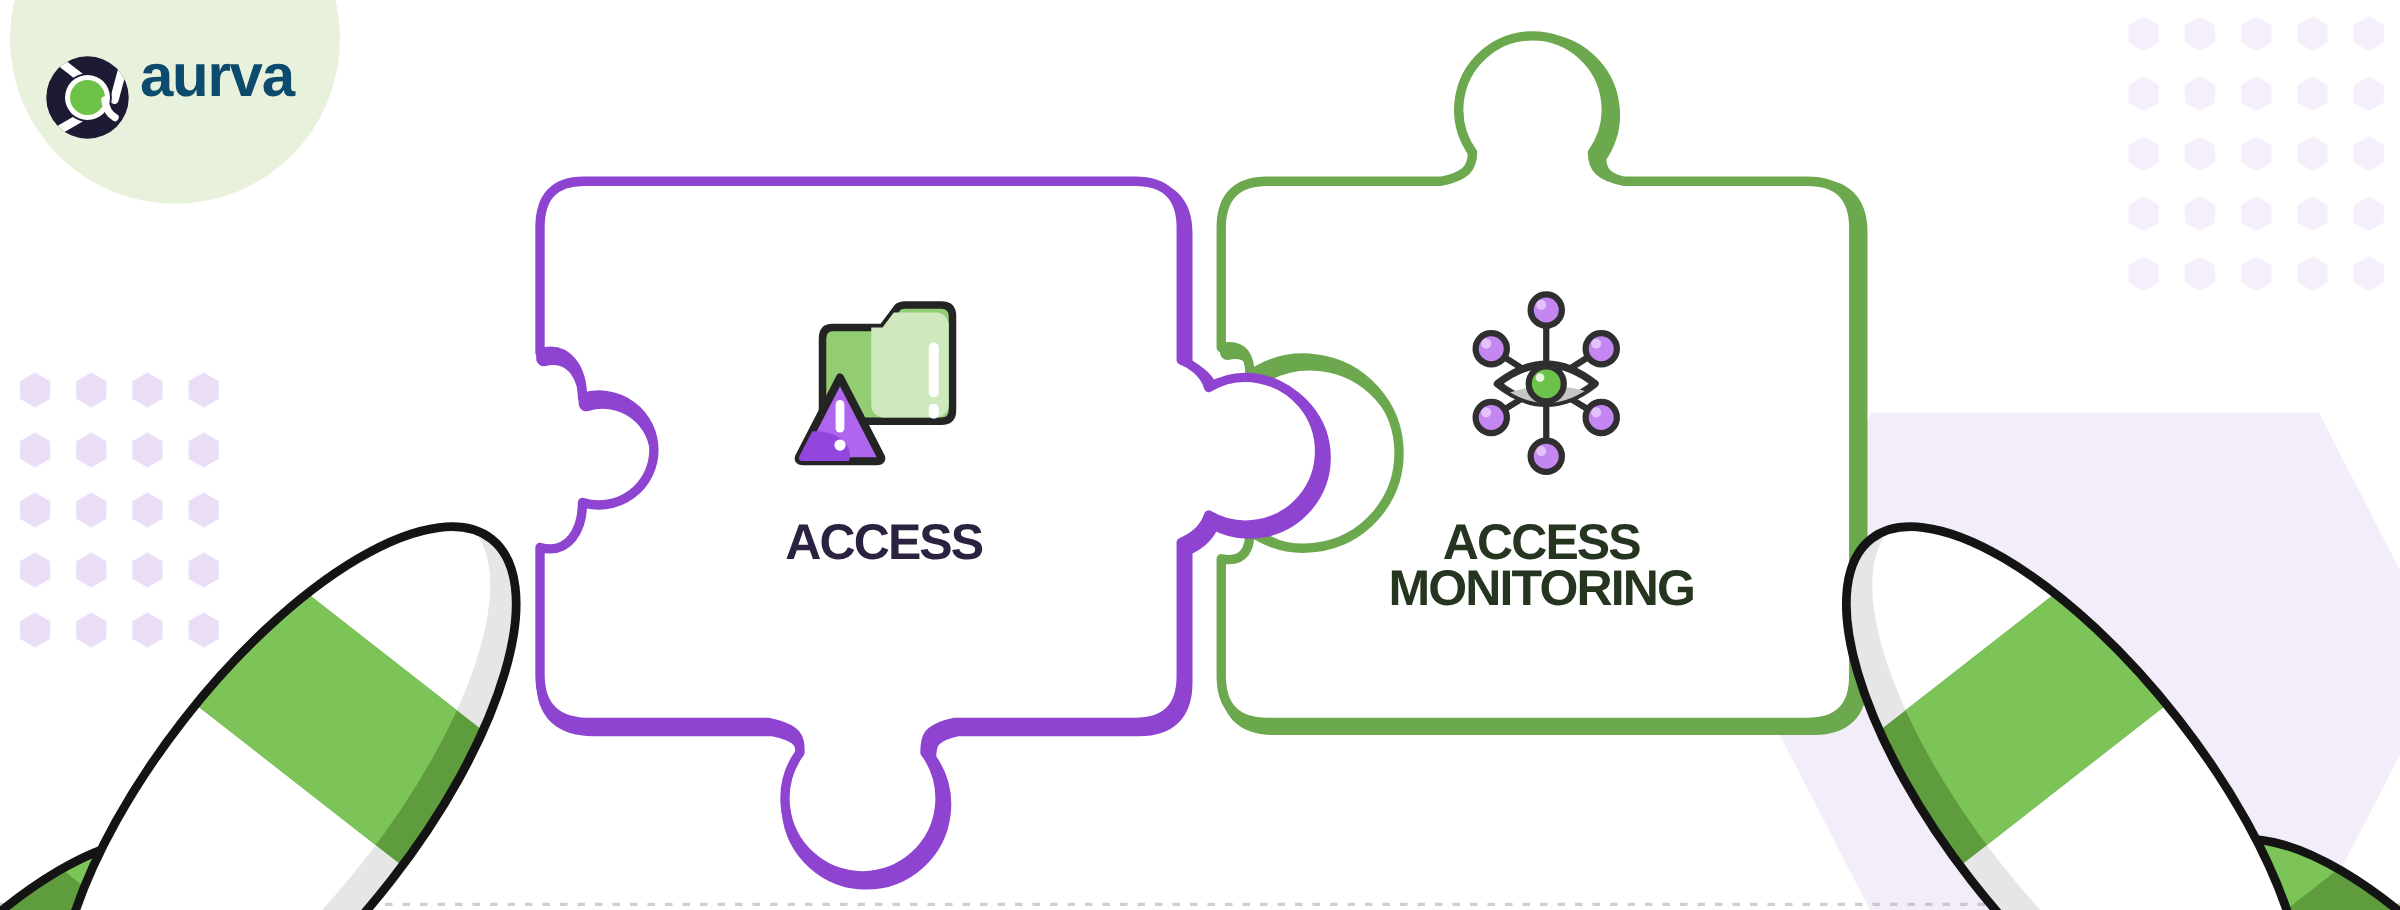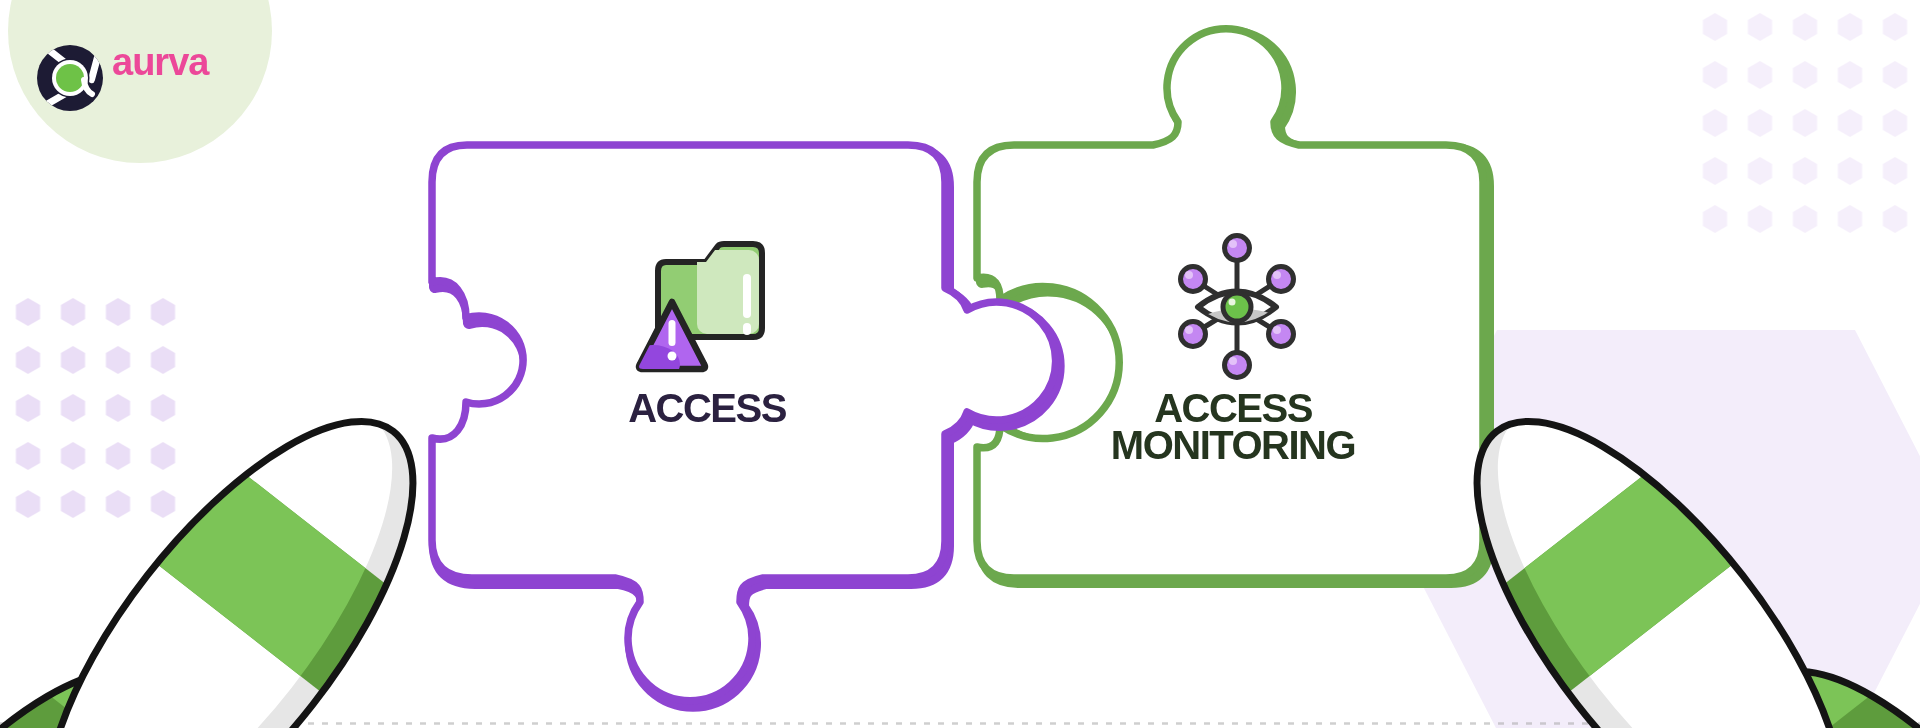--- a/index.html
+++ b/index.html
@@ -1,20 +1,20 @@
 <!DOCTYPE html>
 <html><head>
 <meta charset="utf-8">
 <style>
   html,body{margin:0;padding:0;background:#ffffff;}
   .stage{position:relative;width:1920px;height:728px;overflow:hidden;background:#ffffff;
          font-family:"Liberation Sans", sans-serif;}
   .brand{position:absolute;left:37px;top:45px;display:flex;align-items:center;gap:10px;}
-  .brand-name{font-weight:700;font-size:38px;letter-spacing:-1px;color:#ec4899;line-height:66px;}
-  .piece-label{position:absolute;top:390px;width:520px;text-align:center;
+  .brand-name{font-weight:700;font-size:48px;letter-spacing:-1px;color:#0c4a6e;line-height:66px;}
+  .piece-label{position:absolute;top:416px;width:520px;text-align:center;
                font-weight:700;font-size:40px;line-height:37px;letter-spacing:-1.5px;}
   .label-left{left:447px;color:#2b2140;}
   .label-right{left:973px;color:#25351f;}
   .label-line{display:block;}
   svg{position:absolute;left:0;top:0;}
 </style>
 </head>
 <body>
 
 <div class="stage">

